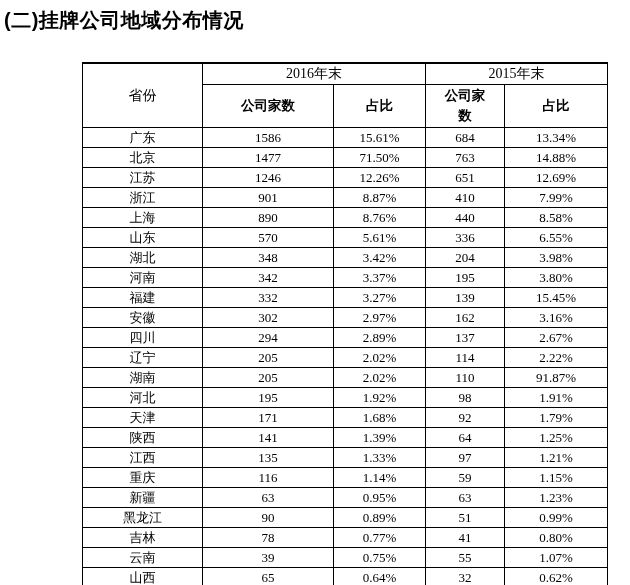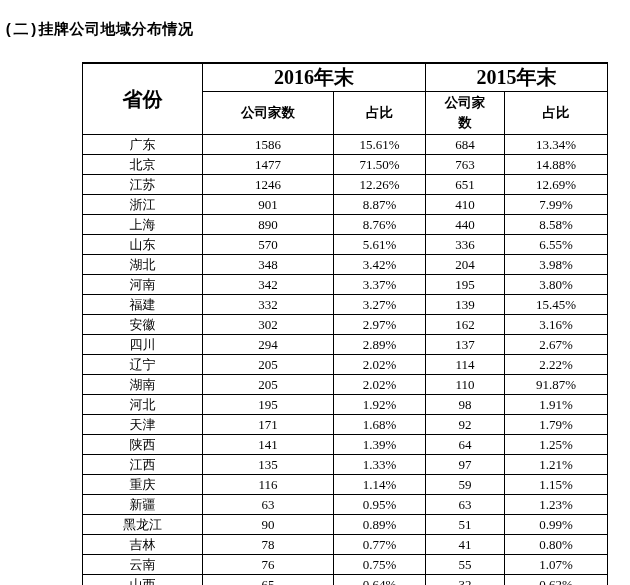--- a/index.html
+++ b/index.html
@@ -11,24 +11,24 @@
     position: relative;
     width: 630px;
     height: 585px;
     overflow: hidden;
     font-family: "Liberation Serif", serif;
     color: #000000;
   }
   .section-title {
     position: absolute;
     left: 4px;
-    top: 20px;
-    font-family: Liberation Mono, monospace;
+    top: 7px;
+    font-family: Liberation Sans, sans-serif;
     font-weight: bold;
-    font-size: 15px;
+    font-size: 20px;
     letter-spacing: 0.5px;
     color: #000000;
     white-space: nowrap;
   }
   table.region-table {
     position: absolute;
     left: 82px;
     top: 62px;
     width: 525px;
     border-collapse: collapse;
@@ -42,22 +42,22 @@
     text-align: center;
     vertical-align: middle;
     padding: 0;
     overflow: hidden;
   }
   table.region-table {
     border-top: 2px solid #000000;
   }
   tr.group-row th {
     height: 20px;
-    font-size: 20px;
-    font-weight: bold;
+    font-size: 14px;
+    font-weight: normal;
   }
   tr.sub-row th {
     height: 42px;
     font-size: 13.5px;
     font-weight: bold;
   }
   th.province-head {
     font-size: 13.5px;
     font-weight: bold;
   }
@@ -243,21 +243,21 @@
       </tr>
       <tr>
         <td>吉林</td>
         <td>78</td>
         <td>0.77%</td>
         <td>41</td>
         <td>0.80%</td>
       </tr>
       <tr>
         <td>云南</td>
-        <td>76</td>
+        <td>39</td>
         <td>0.75%</td>
         <td>55</td>
         <td>1.07%</td>
       </tr>
       <tr>
         <td>山西</td>
         <td>65</td>
         <td>0.64%</td>
         <td>32</td>
         <td>0.62%</td>

